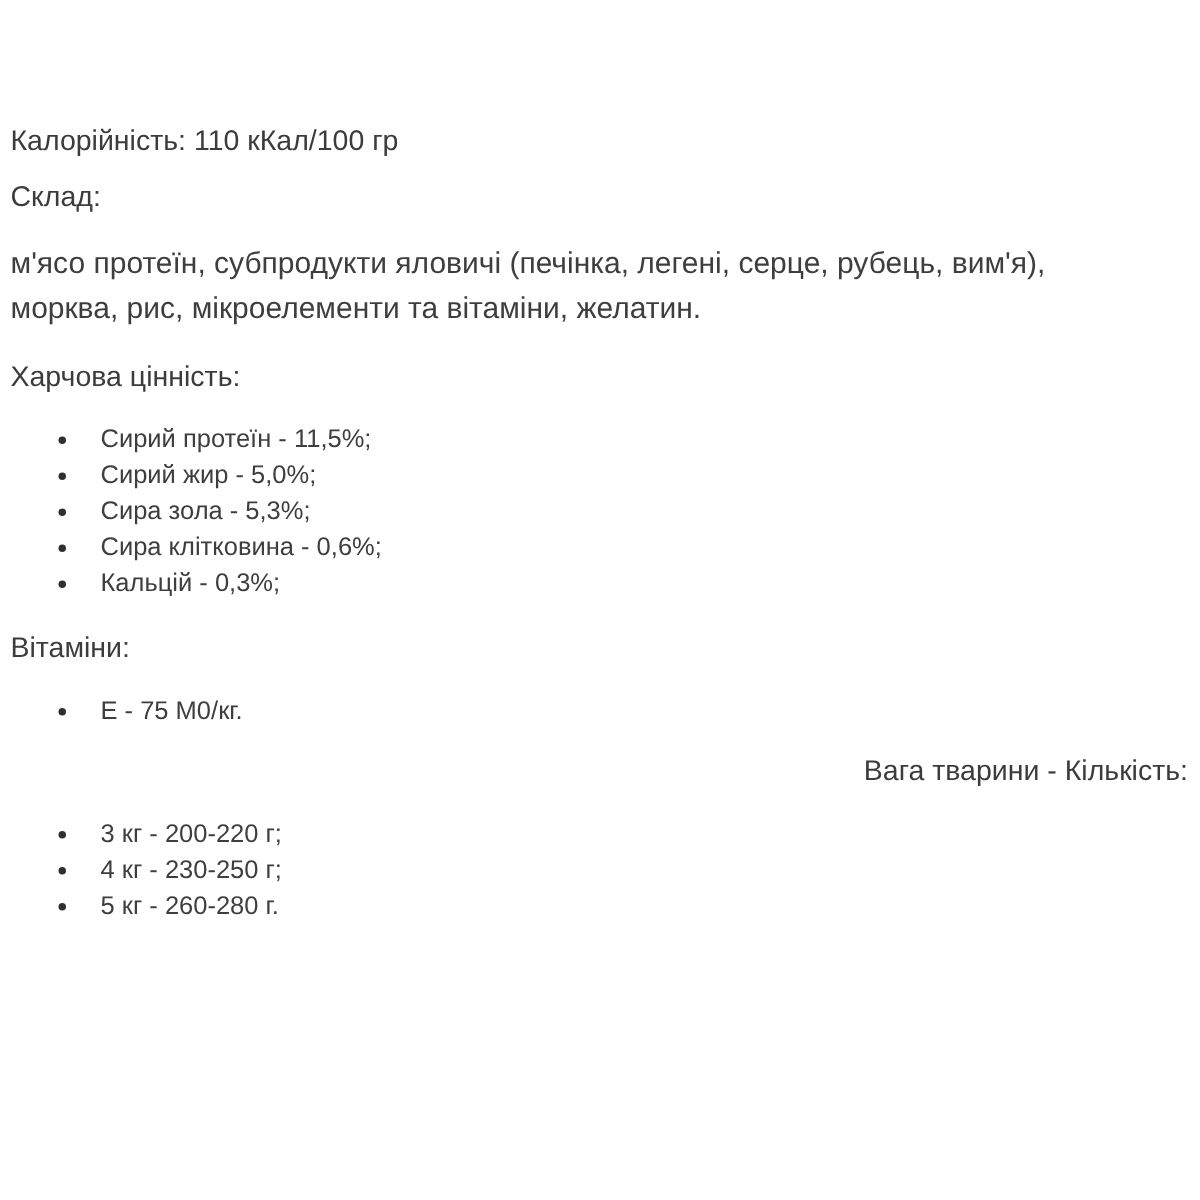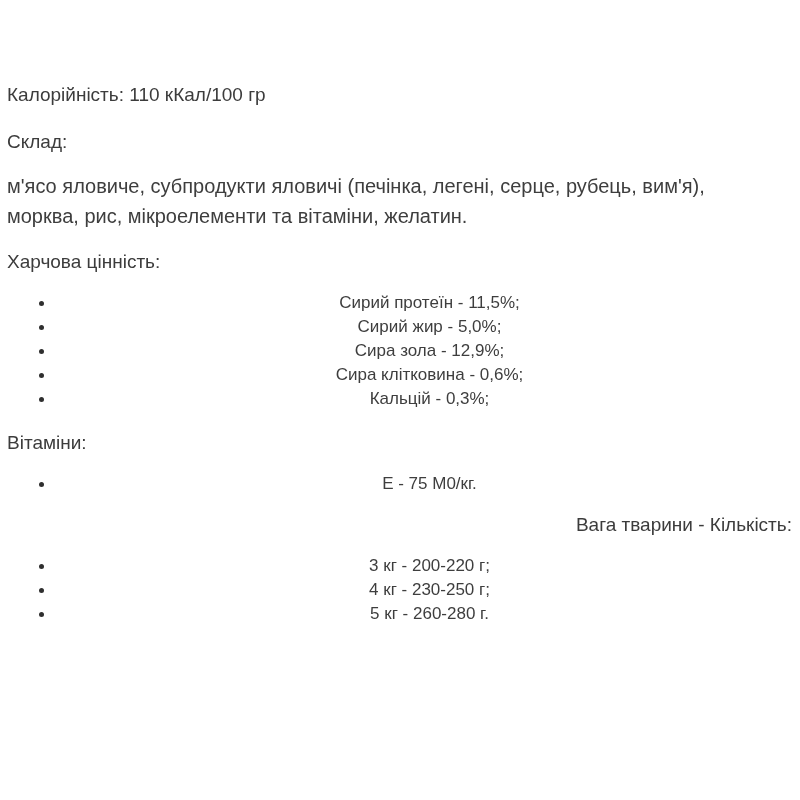--- a/index.html
+++ b/index.html
@@ -52,55 +52,55 @@
     position: absolute;
     left: -28px;
     top: 10px;
     width: 5px;
     height: 5px;
     border-radius: 50%;
     background: #2f2f2f;
   }
   .centered {
     display: block;
-    text-align: center;
+    text-align: left;
   }
-  .mt10 { margin-top: 20px; }
+  .mt10 { margin-top: 10px; }
   .mt15 { margin-top: 15px; text-align: right; }
   .mt17 { margin-top: 17px; }
   .mt18 { margin-top: 18px; }
 </style>
 </head>
 <body>
 
 <div class="page">
 
   <p class="heading">Калорійність: 110 кКал/100 гр</p>
 
   <p class="heading mt10">Склад:</p>
 
   <p class="para">
-    <span class="pline">м'ясо яловиче, субпродукти яловичі (печінка, легені, серце, рубець, вим'я),</span>
+    <span class="pline">м'ясо протеїн, субпродукти яловичі (печінка, легені, серце, рубець, вим'я),</span>
     <span class="pline">морква, рис, мікроелементи та вітаміни, желатин.</span>
   </p>
 
   <p class="heading mt17">Харчова цінність:</p>
 
   <ul class="blist">
     <li>
       <span class="bullet-dot"></span>
       <span class="centered">Сирий протеїн - 11,5%;</span>
     </li>
     <li>
       <span class="bullet-dot"></span>
       <span class="centered">Сирий жир - 5,0%;</span>
     </li>
     <li>
       <span class="bullet-dot"></span>
-      <span class="centered">Сира зола - 12,9%;</span>
+      <span class="centered">Сира зола - 5,3%;</span>
     </li>
     <li>
       <span class="bullet-dot"></span>
       <span class="centered">Сира клітковина - 0,6%;</span>
     </li>
     <li>
       <span class="bullet-dot"></span>
       <span class="centered">Кальцій - 0,3%;</span>
     </li>
   </ul>

